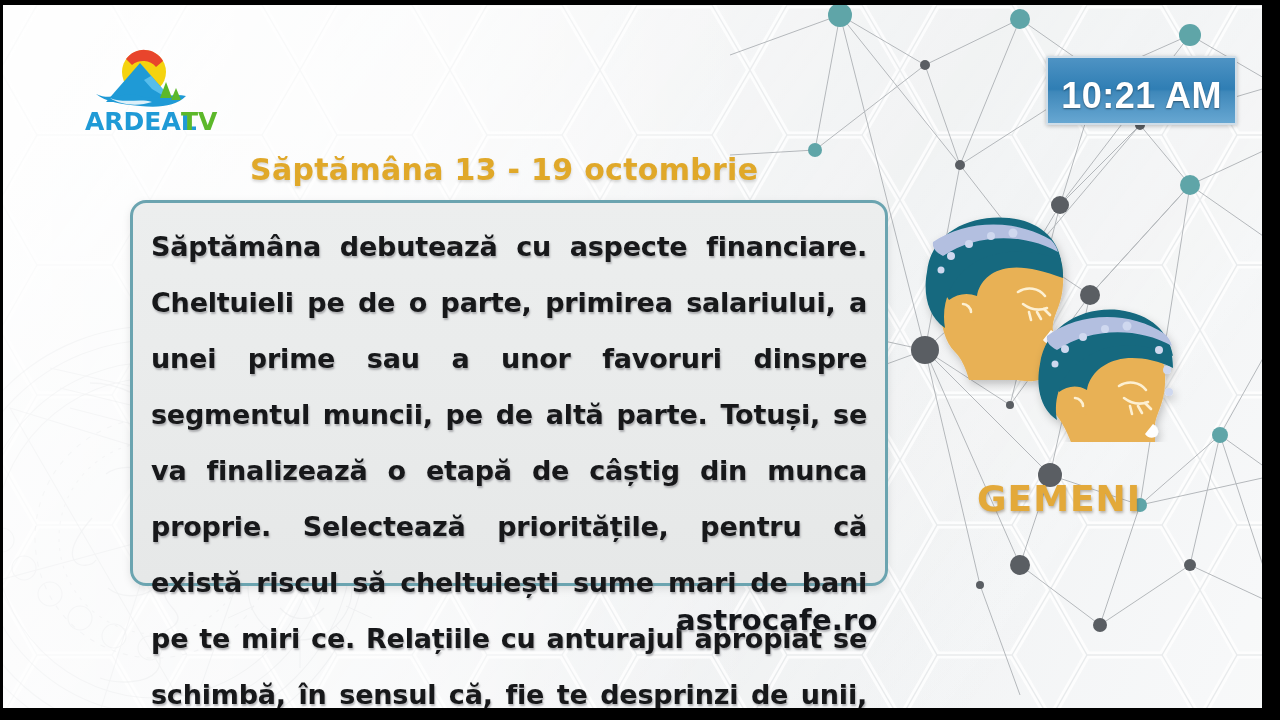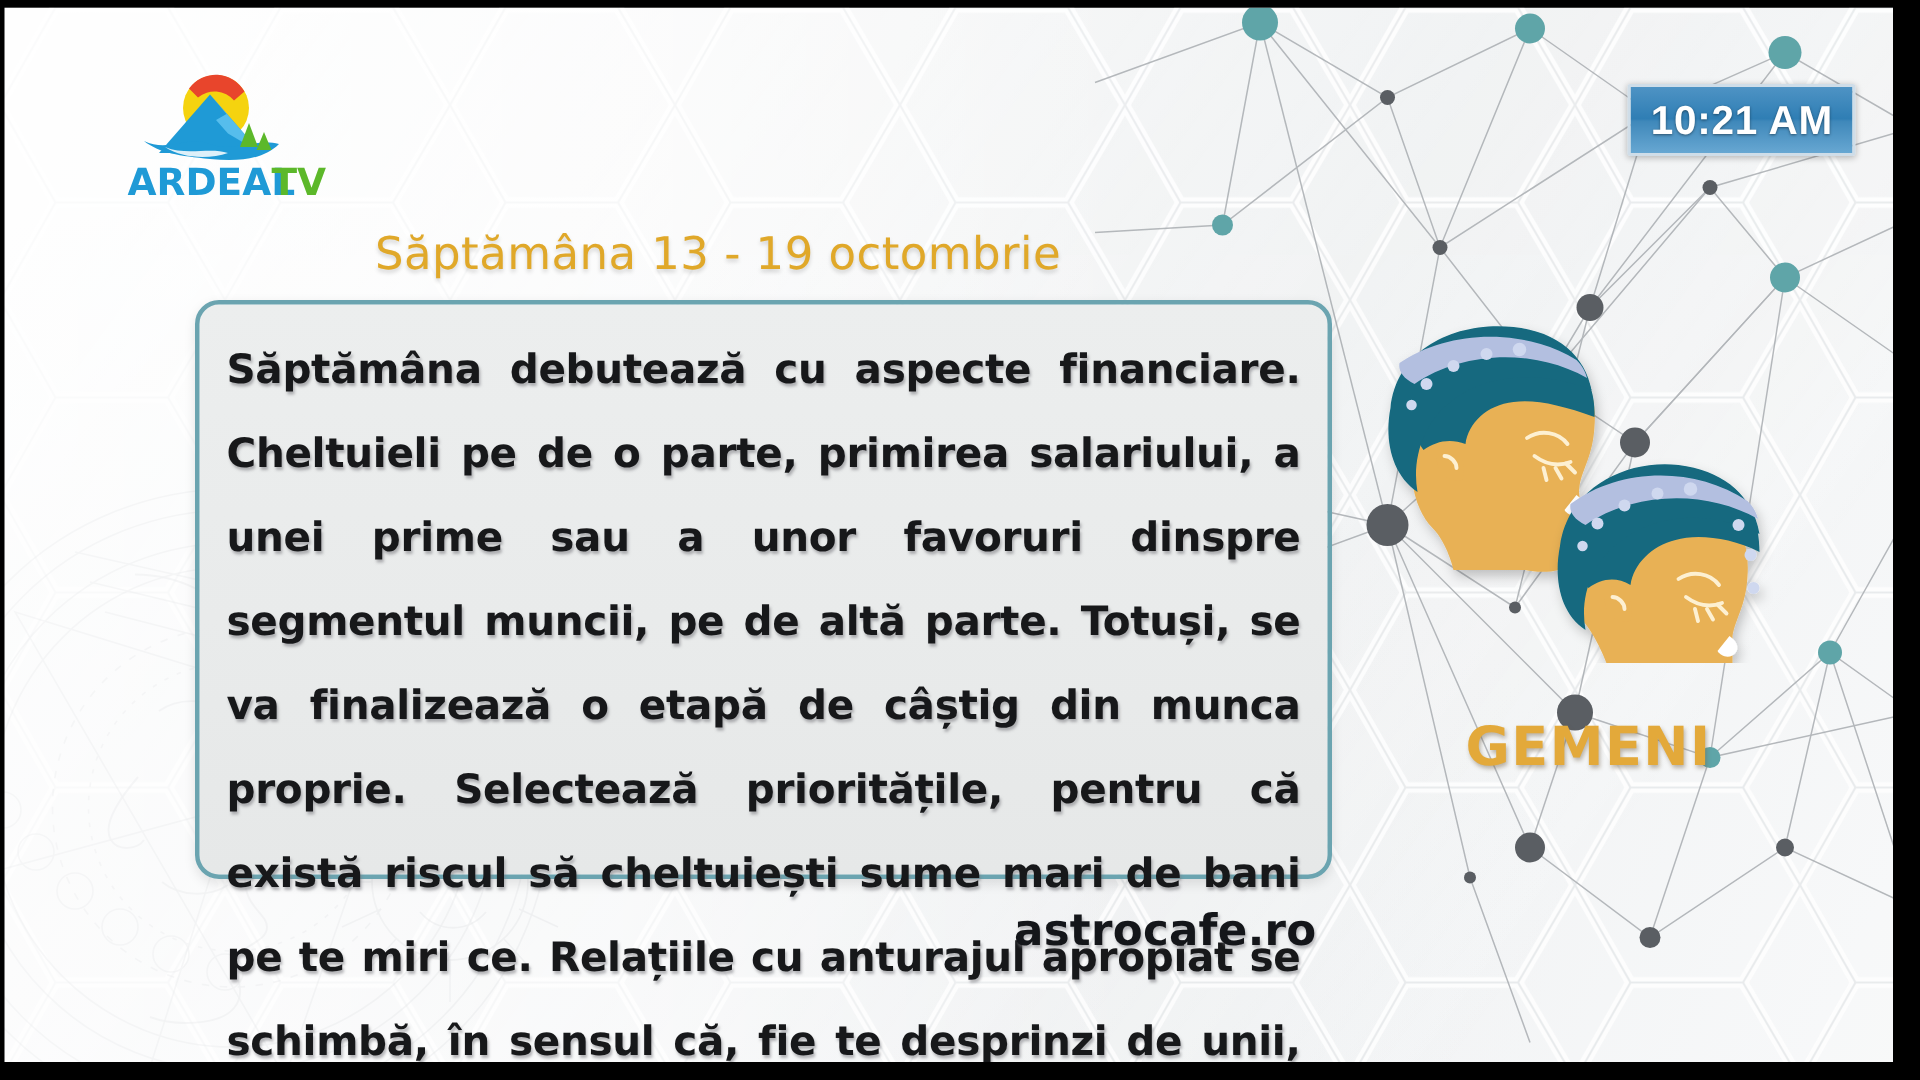--- a/index.html
+++ b/index.html
@@ -34,32 +34,32 @@
   
   .title{
     position:absolute;left:268px;top:60px;z-index:20;
     font-size:72px;font-weight:bold;letter-spacing:1.5px;
     color:#1a6380;line-height:1;
     font-family:"DejaVu Sans", sans-serif;
     text-shadow:0 2px 3px rgba(0,0,0,.12);
   }
   .subtitle{
     position:absolute;left:250px;top:152px;z-index:20;
-    font-size:30px;font-weight:normal;color:#e0a829;letter-spacing:.3px;
+    font-size:30px;font-weight:bold;color:#e0a829;letter-spacing:.3px;
     font-family:"DejaVu Sans", sans-serif;
     text-shadow:0 2px 3px rgba(0,0,0,.16);
   }
 
   
   .clock{
     position:absolute;right:43px;top:56px;z-index:40;
-    padding:7px 13px 6px 13px;
+    padding:17px 13px 6px 13px;
     background:linear-gradient(180deg,#4e93c4 0%,#2f7eb4 48%,#3f88ba 52%,#67a7d2 100%);
     border:2px solid #cfdde8;border-radius:2px;
-    color:#ffffff;font-size:27px;font-weight:bold;letter-spacing:.5px;
+    color:#ffffff;font-size:36px;font-weight:bold;letter-spacing:.5px;
     font-family:"Liberation Sans", sans-serif;
     text-shadow:0 1px 2px rgba(0,0,0,.45);
     box-shadow:0 1px 4px rgba(0,0,0,.25);
   }
 
   
   .panel{
     position:absolute;left:130px;top:200px;width:752px;height:380px;z-index:25;
     background:linear-gradient(180deg,#eceeee 0%,#e9ebeb 55%,#e6e8e8 100%);
     border:3px solid #6ba4b0;border-radius:16px;

